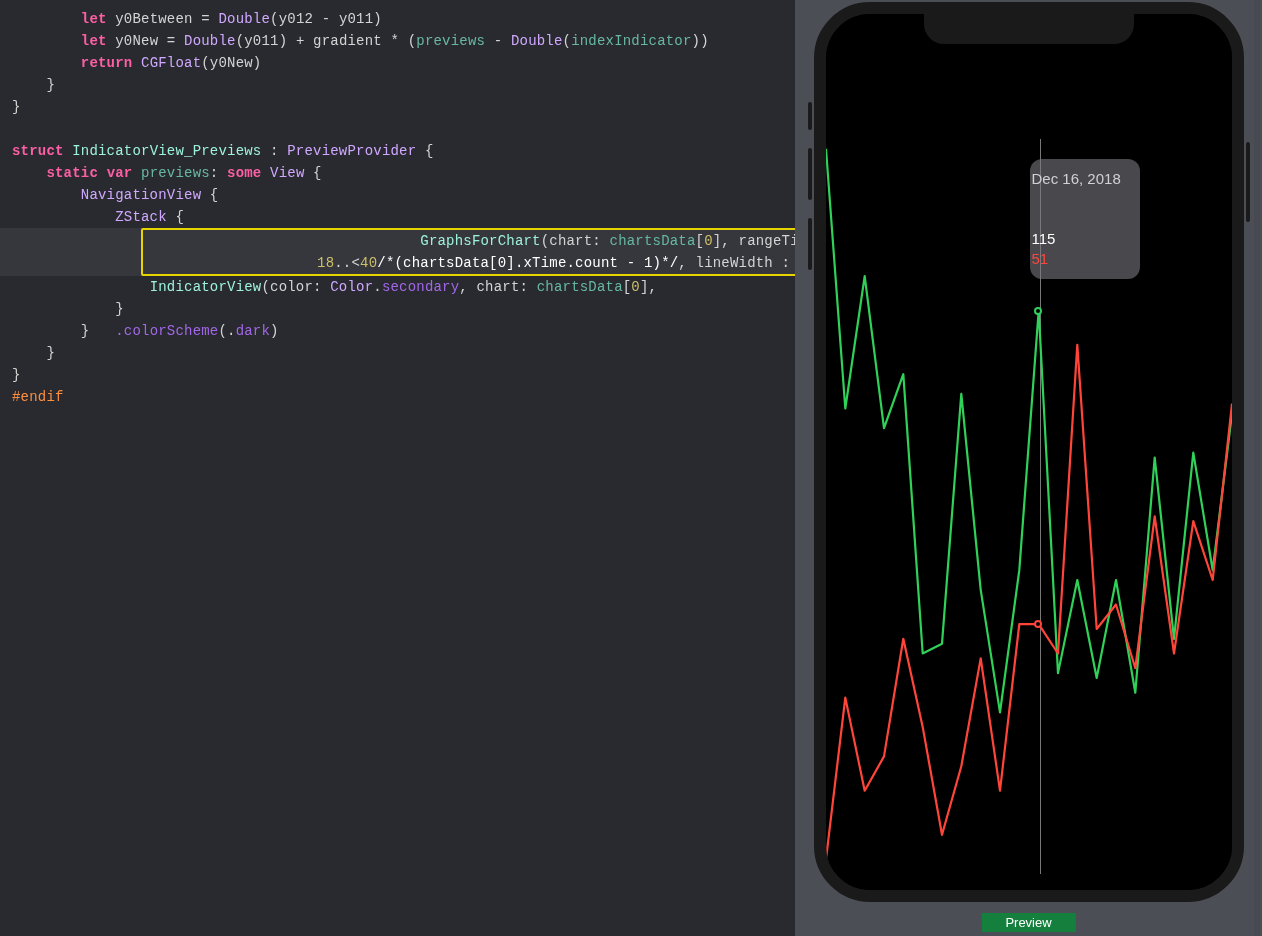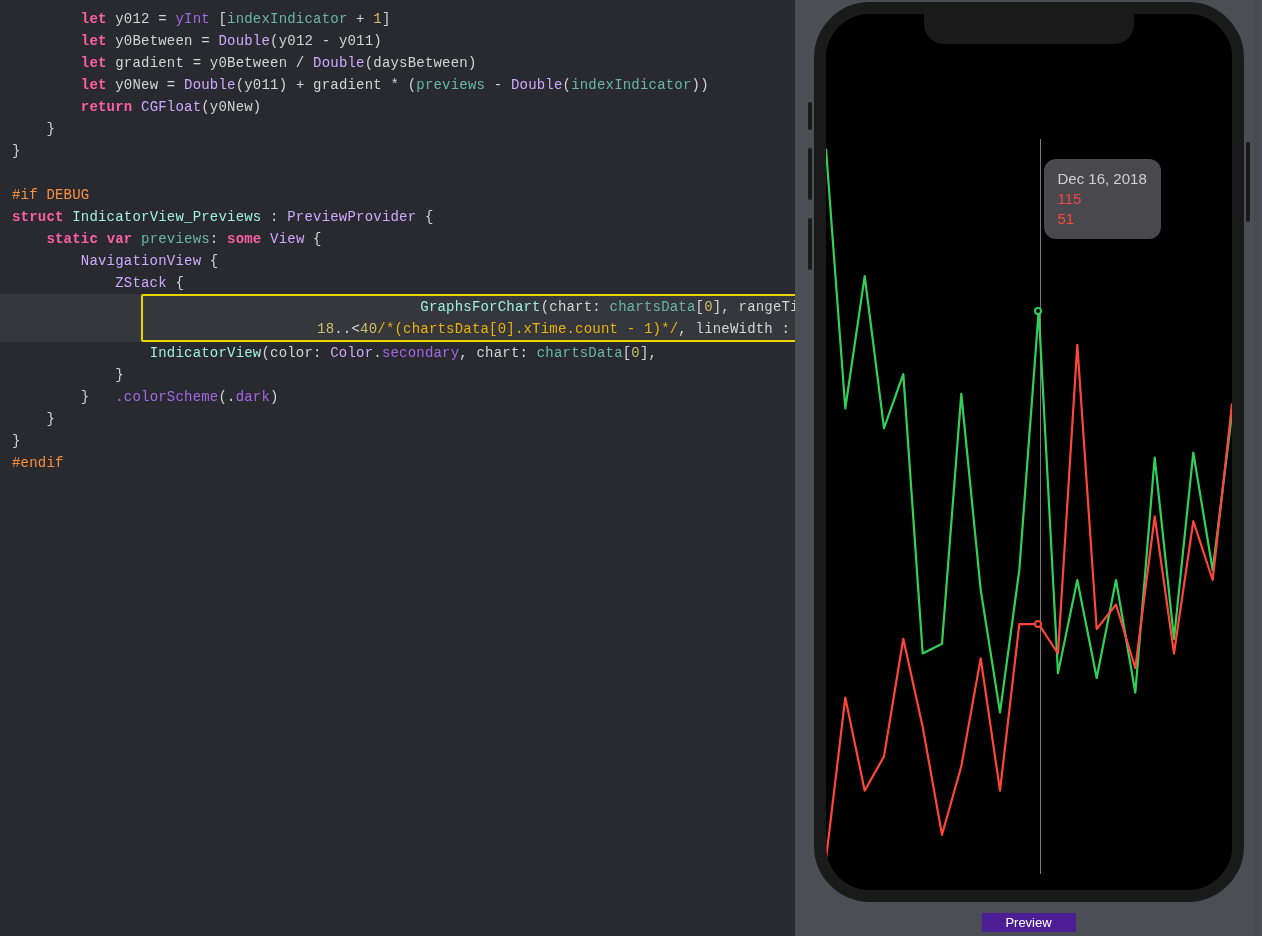--- a/index.html
+++ b/index.html
@@ -34,21 +34,21 @@
   border: 2px solid #e8d500;
   border-radius: 2px;
   padding: 0 2px;
 }
 .kw { color: #fc5fa3; font-weight: 600; }
 .type { color: #9ef1dd; }
 .typep { color: #d0a8ff; margin-top: 47px; }
 .func { color: #a167e6; text-align: center; }
 .funcg { color: #67b7a4; text-align: center; }
 .num { color: #d0bf69; }
-.comment { color: #eab308; }
+.comment { color: #ffffff; }
 .directive { color: #fd8f3f; }
 .ident { color: #d4d4d4; }
 .prop { color: #a167e6; }
 .propg { color: #67b7a4; }
 
 .preview-pane {
   flex: 1;
   background: #4b4e55;
   display: flex;
   flex-direction: column;
@@ -98,31 +98,31 @@
 
 .phone-screen {
   width: 100%;
   height: 100%;
   background: #000;
   position: relative;
 }
 .tooltip {
   position: absolute;
   top: 145px;
-  left: 218px;
+  left: 204px;
   background: rgba(120,120,128,0.6);
   border-radius: 12px;
-  padding: 10px 14px;
+  padding: 10px 2px;
   min-width: 110px;
   font-family: -apple-system, 'SF Pro Text', Helvetica, sans-serif;
   font-size: 15px;
   line-height: 20px;
 }
 .tooltip .date { color: #d0d0d5; }
-.tooltip .val-green { color: #ef4444; }
+.tooltip .val-green { color: #ffffff; margin-top: 40px; }
 .tooltip .val-red { color: #ff453a; }
 
 .indicator-line {
   position: absolute;
   top: 125px;
   left: 214px;
   width: 1px;
   height: 735px;
   background: rgba(200,200,200,0.6);
 }
@@ -140,49 +140,46 @@
   border-radius: 50%;
   background: #000;
   border: 2px solid;
   transform: translate(-50%, -50%);
 }
 .preview-label {
   position: absolute;
   bottom: 4px;
   left: 50%;
   transform: translateX(-50%);
-  background: #4c1d95;
+  background: #15803d;
   color: #fff;
   font-family: -apple-system, Helvetica, sans-serif;
   font-size: 13px;
   padding: 2px 24px;
   font-weight: 500;
 }
 .vscroll {
   position: absolute;
   right: 2px;
   top: 0;
   width: 6px;
   height: 100%;
   background: rgba(0,0,0,0.05);
 }
 </style>
 </head>
 <body>
 
 <div class="editor-pane">
-  <div class="code-line">        <span class="kw">let</span> <span class="ident">y012</span><span> = </span><span class="prop">yInt</span><span> [</span><span class="propg">indexIndicator</span><span> + </span><span class="num">1</span><span>]</span></div>
   <div class="code-line">        <span class="kw">let</span> <span class="ident">y0Between</span><span> = </span><span class="typep">Double</span><span>(y012 - y011)</span></div>
-  <div class="code-line">        <span class="kw">let</span> <span class="ident">gradient</span><span> = y0Between / </span><span class="typep">Double</span><span>(daysBetween)</span></div>
   <div class="code-line">        <span class="kw">let</span> <span class="ident">y0New</span><span> = </span><span class="typep">Double</span><span>(y011)</span><span> + gradient * (</span><span class="propg">previews</span><span> - </span><span class="typep">Double</span><span>(</span><span class="propg">indexIndicator</span><span>))</span></div>
   <div class="code-line">        <span class="kw">return</span> <span class="typep">CGFloat</span><span>(y0New)</span></div>
   <div class="code-line">    <span>}</span></div>
   <div class="code-line"><span>}</span></div>
   <div class="code-line">&nbsp;</div>
-  <div class="code-line"><span class="directive">#if</span><span class="directive"> DEBUG</span></div>
   <div class="code-line"><span class="kw">struct</span> <span class="type">IndicatorView_Previews</span><span> : </span><span class="typep">PreviewProvider</span><span> {</span></div>
   <div class="code-line">    <span class="kw">static</span> <span class="kw">var</span> <span class="funcg">previews</span><span>: </span><span class="kw">some</span> <span class="typep">View</span><span> {</span></div>
   <div class="code-line">        <span class="typep">NavigationView</span><span> {</span></div>
   <div class="code-line">            <span class="typep">ZStack</span><span> {</span></div>
   <div class="code-line highlighted-line">               <span class="highlight-box"> <span class="type">GraphsForChart</span><span>(chart: </span><span class="propg">chartsData</span><span>[</span><span class="num">0</span><span>], rangeTime:</span><br>                    <span class="num">18</span><span>..&lt;</span><span class="num">40</span><span class="comment">/*(chartsData[0].xTime.count - 1)*/</span><span>, lineWidth : </span><span class="num">2</span><span>)</span> </span></div>
   <div class="code-line">                <span class="type">IndicatorView</span><span>(color: </span><span class="typep">Color</span><span>.</span><span class="prop">secondary</span><span>, chart: </span><span class="propg">chartsData</span><span>[</span><span class="num">0</span><span>],</span></div>
   <div class="code-line">            <span>}</span></div>
   <div class="code-line">        <span>}</span>   <span class="func">.colorScheme</span><span>(.</span><span class="prop">dark</span><span>)</span></div>
   <div class="code-line">    <span>}</span></div>
   <div class="code-line"><span>}</span></div>

